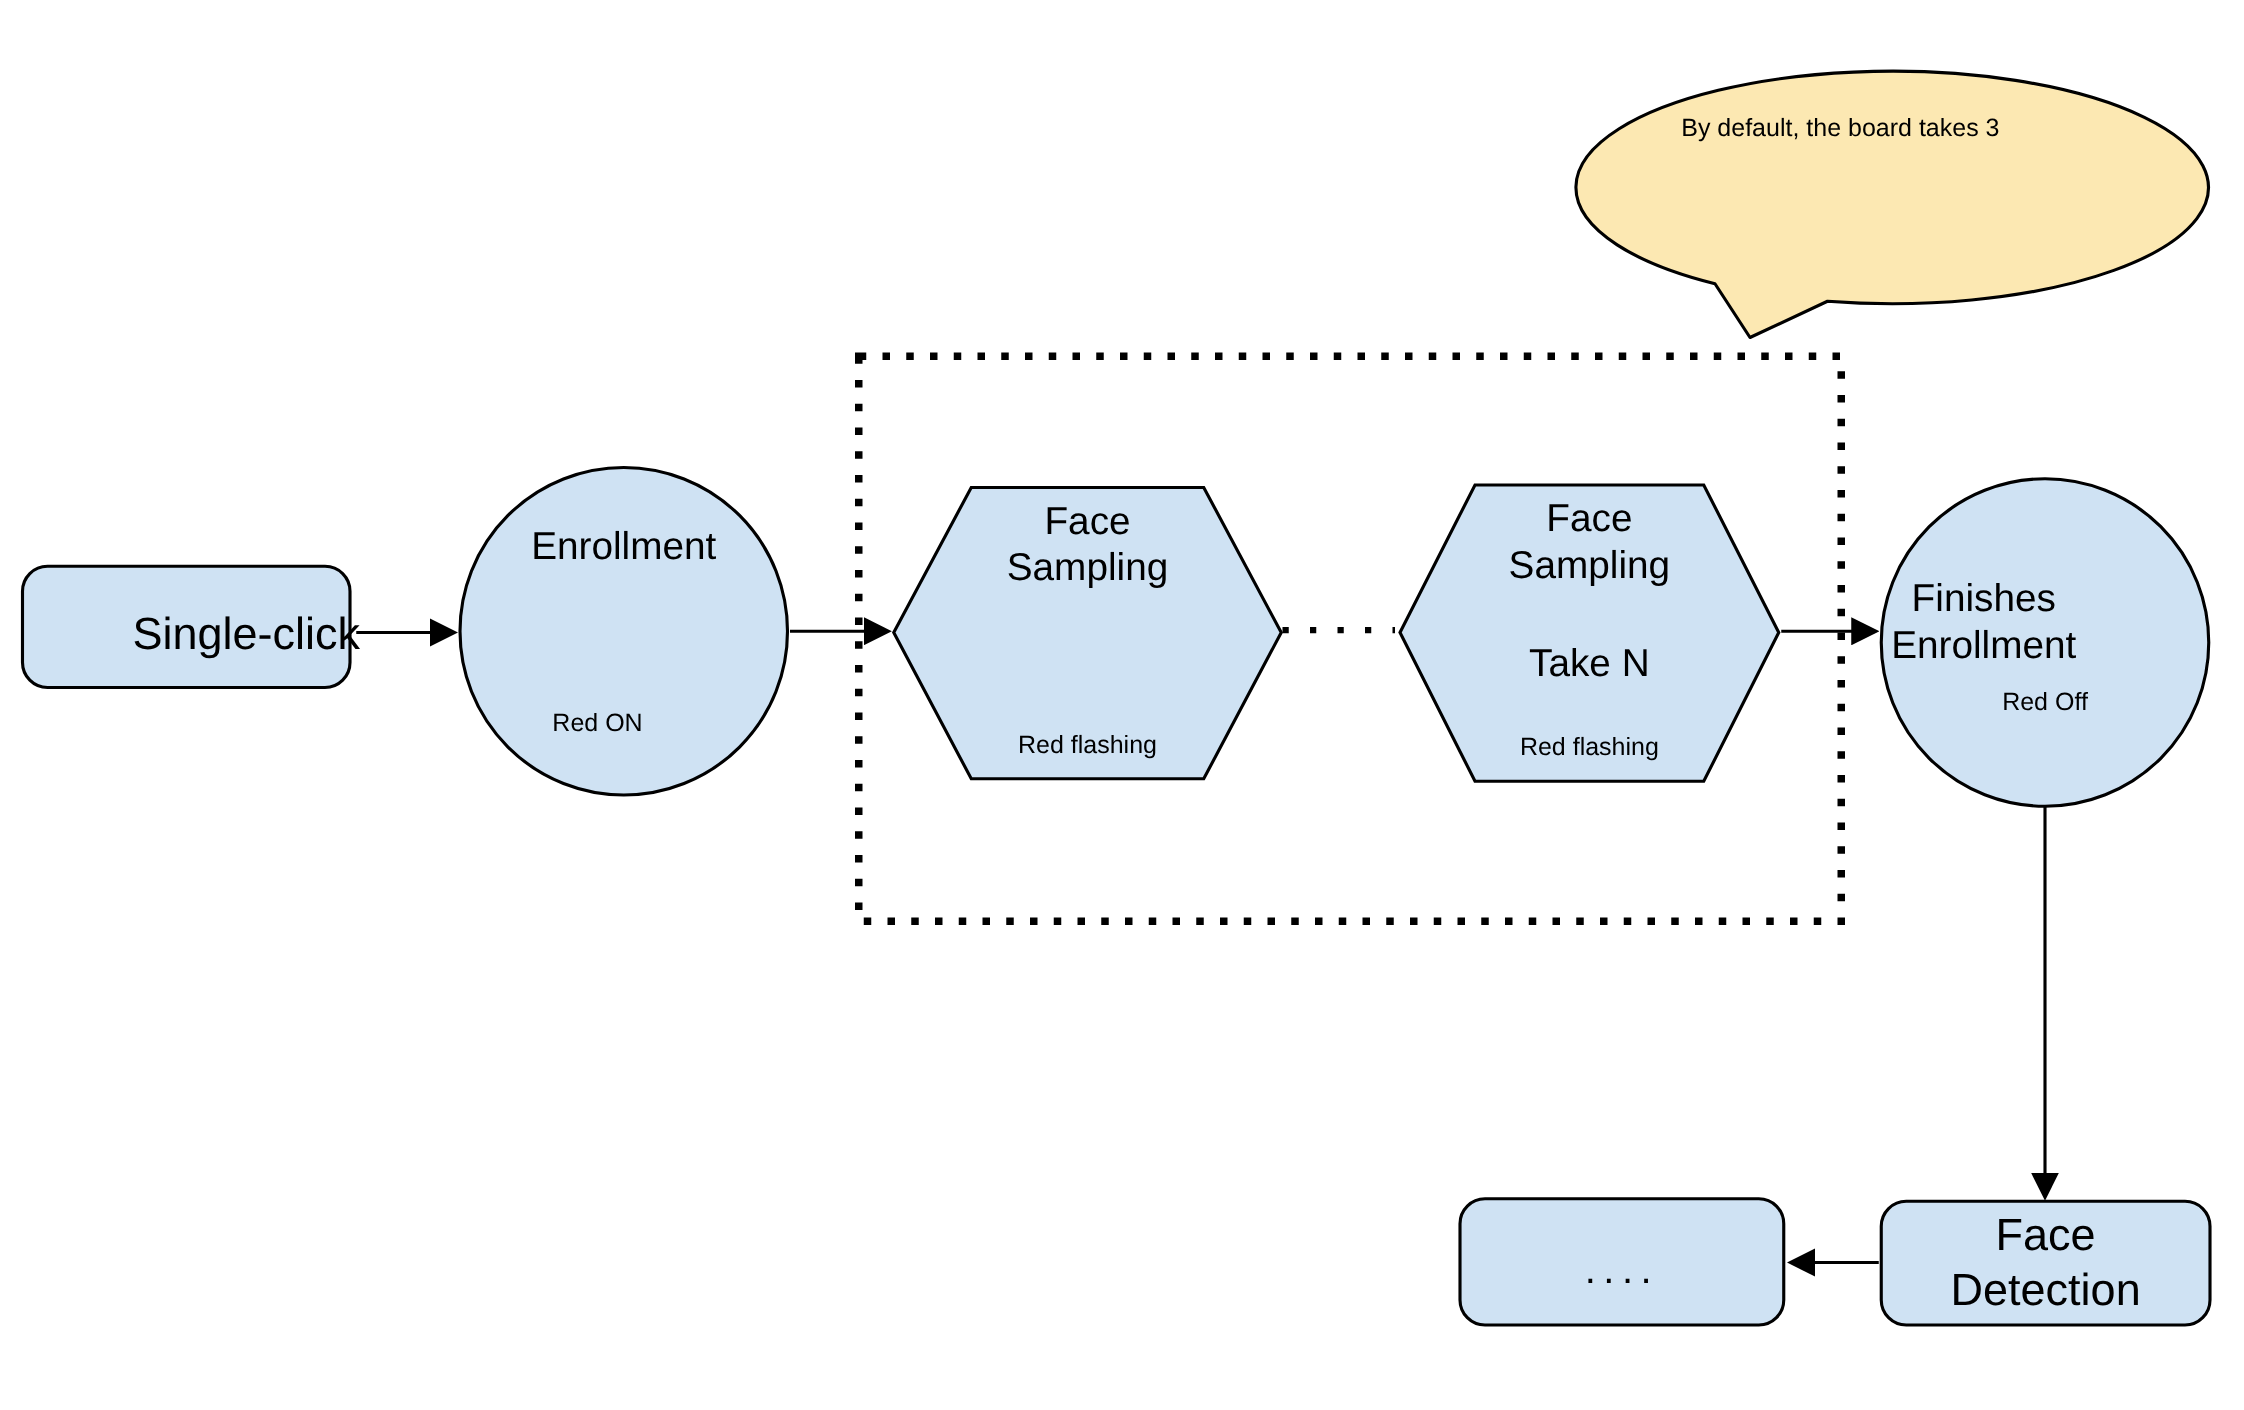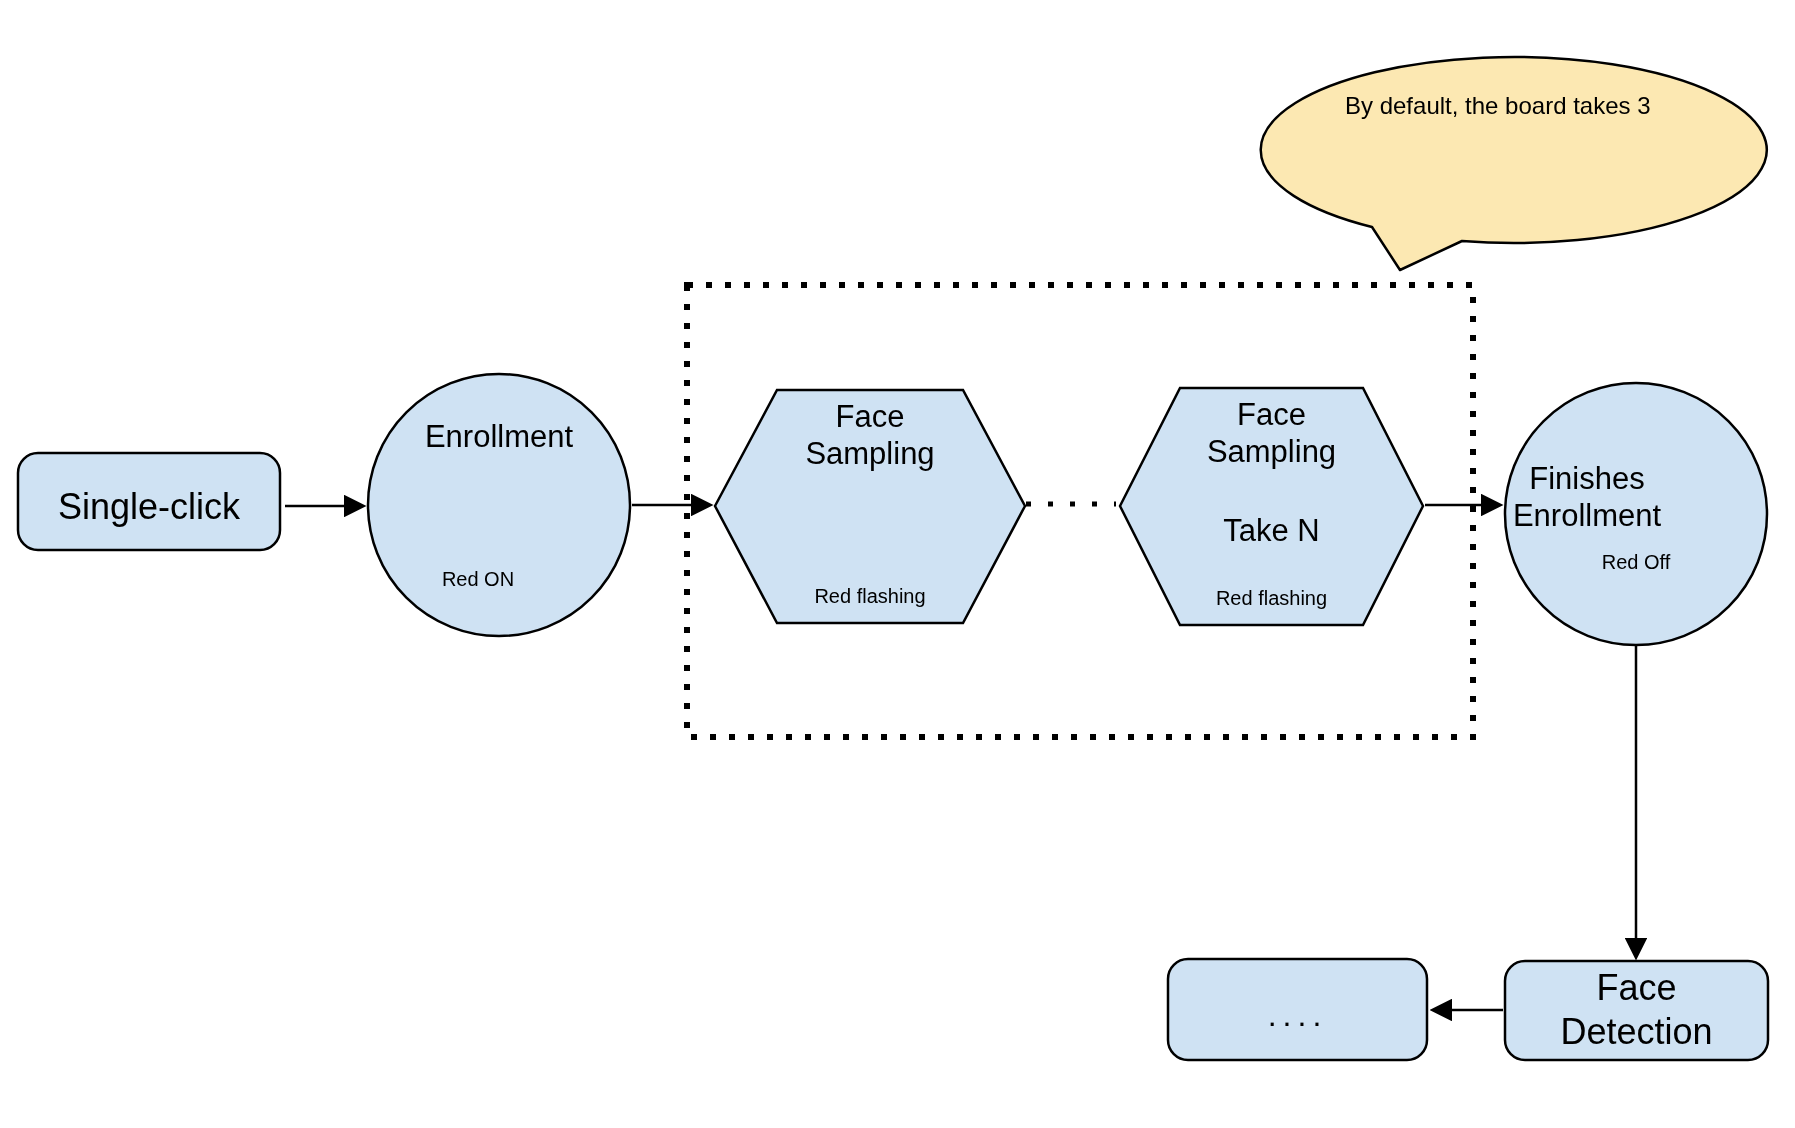--- a/index.html
+++ b/index.html
@@ -41,21 +41,21 @@
   .flexcenter {
     display: flex;
     align-items: center;
     justify-content: center;
   }
   .callout-line {
     position: absolute;
     left: 1345px;
     width: 360px;
     text-align: left;
-    font-size: 24px;
+    font-size: 20px;
     white-space: nowrap;
   }
   .dots-label {
     font-size: 32px;
     letter-spacing: 6px;
     padding-top: 6px;
   }
 </style>
 </head>
 <body>
@@ -93,21 +93,21 @@
 
     <line x1="1026" y1="504" x2="1116" y2="504" stroke="#000000" stroke-width="5" stroke-dasharray="5 17"></line>
 
     <line x1="1425" y1="505" x2="1499" y2="505" stroke="#000000" stroke-width="2.5" marker-end="url(#arrowhead)"></line>
 
     <line x1="1636" y1="645" x2="1636" y2="956" stroke="#000000" stroke-width="2.5" marker-end="url(#arrowhead)"></line>
 
     <line x1="1503" y1="1010" x2="1434" y2="1010" stroke="#000000" stroke-width="2.5" marker-end="url(#arrowhead)"></line>
   </svg>
 
-  <div class="label big-title flexcenter" style="left:18px; top:453px; width:262px; height:108px;">Single-click</div>
+  <div class="label big-title flexcenter" style="left:18px; top:453px; width:262px; height:108px;padding-left:48px;">Single-click</div>
 
   <div class="label node-title" style="left:368px; top:418px; width:262px;">
     <div>Enrollment</div>
   </div>
   <div class="label status-text" style="left:347px; top:568px; width:262px;">Red ON</div>
 
   <div class="label node-title" style="left:715px; top:398px; width:310px;">
     <div>Face</div>
     <div>Sampling</div>
   </div>

